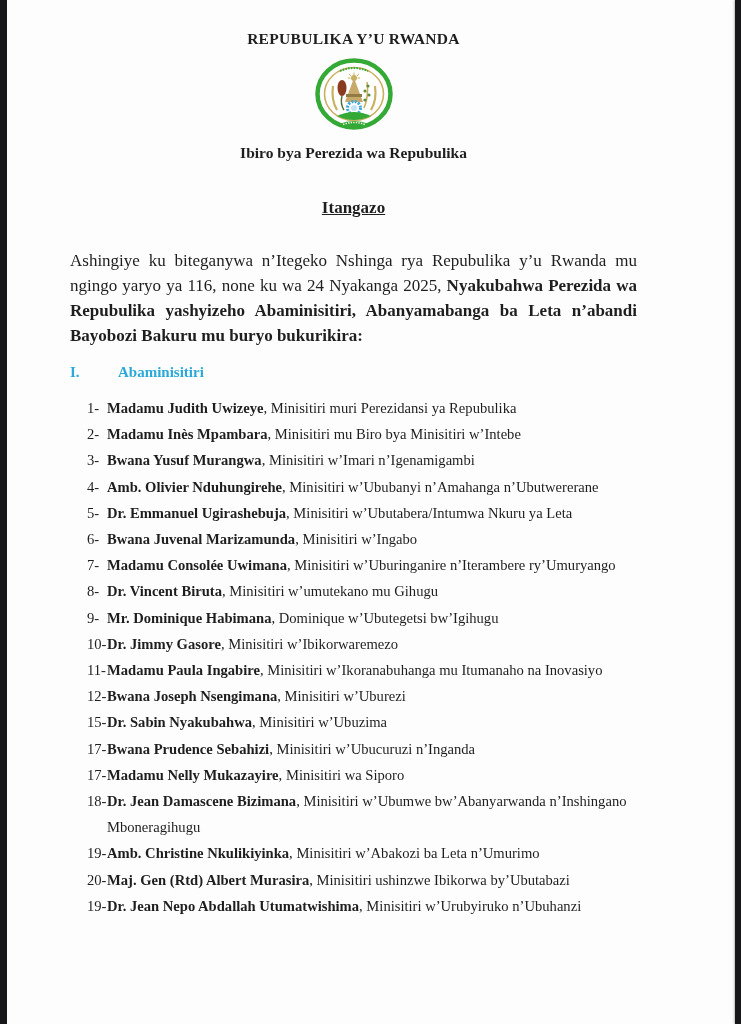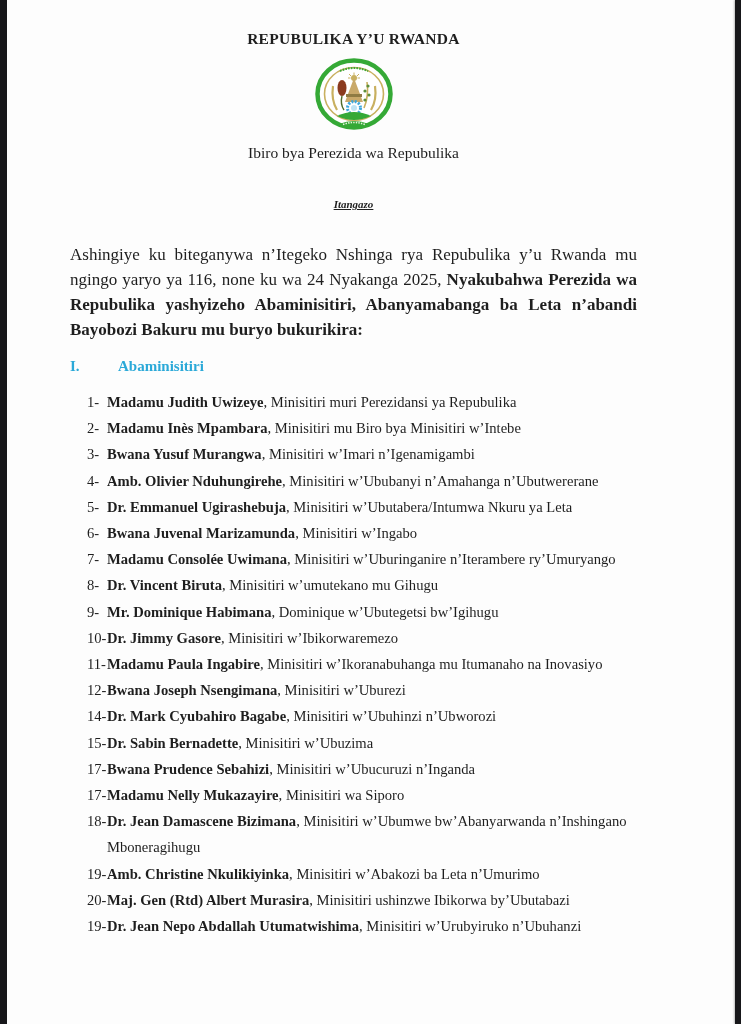--- a/index.html
+++ b/index.html
@@ -23,29 +23,28 @@
     padding: 26px 98px 0 63px;
   }
 
   header { text-align: center; }
   .republic-title {
     font-size: 15.5px; font-weight: bold; letter-spacing: .3px;
     margin: 4px 0 10px;
   }
   .emblem-wrap { line-height: 0; margin: 0 auto; }
   .office-title {
-    font-size: 15.5px; font-weight: normal;
+    font-size: 15.5px; font-weight: bold;
     margin: 10px 0 0;
   }
   .notice-title {
     display: inline-block;
-    font-size: 11px; font-weight: bold;
+    font-size: 17px; font-weight: bold;
     text-decoration: underline;
     margin: 36px 0 0;
-    font-style: italic;
   }
 
   .intro {
     margin: 30px 0 0;
     font-size: 17px;
     line-height: 25px;
     text-align: justify;
   }
   .intro b { font-weight: bold; }
 
@@ -186,26 +185,22 @@
     </li>
       <li>
       <span class="num">11-</span>
       <span class="entry"><b class="name">Madamu Paula Ingabire</b><span class="role">, Minisitiri w’Ikoranabuhanga mu Itumanaho na Inovasiyo</span></span>
     </li>
       <li>
       <span class="num">12-</span>
       <span class="entry"><b class="name">Bwana Joseph Nsengimana</b><span class="role">, Minisitiri w’Uburezi</span></span>
     </li>
       <li>
-      <span class="num">14-</span>
-      <span class="entry"><b class="name">Dr. Mark Cyubahiro Bagabe</b><span class="role">, Minisitiri w’Ubuhinzi n’Ubworozi</span></span>
-    </li>
-      <li>
       <span class="num">15-</span>
-      <span class="entry"><b class="name">Dr. Sabin Bernadette</b><span class="role">, Minisitiri w’Ubuzima</span></span>
+      <span class="entry"><b class="name">Dr. Sabin Nyakubahwa</b><span class="role">, Minisitiri w’Ubuzima</span></span>
     </li>
       <li>
       <span class="num">17-</span>
       <span class="entry"><b class="name">Bwana Prudence Sebahizi</b><span class="role">, Minisitiri w’Ubucuruzi n’Inganda</span></span>
     </li>
       <li>
       <span class="num">17-</span>
       <span class="entry"><b class="name">Madamu Nelly Mukazayire</b><span class="role">, Minisitiri wa Siporo</span></span>
     </li>
       <li>

